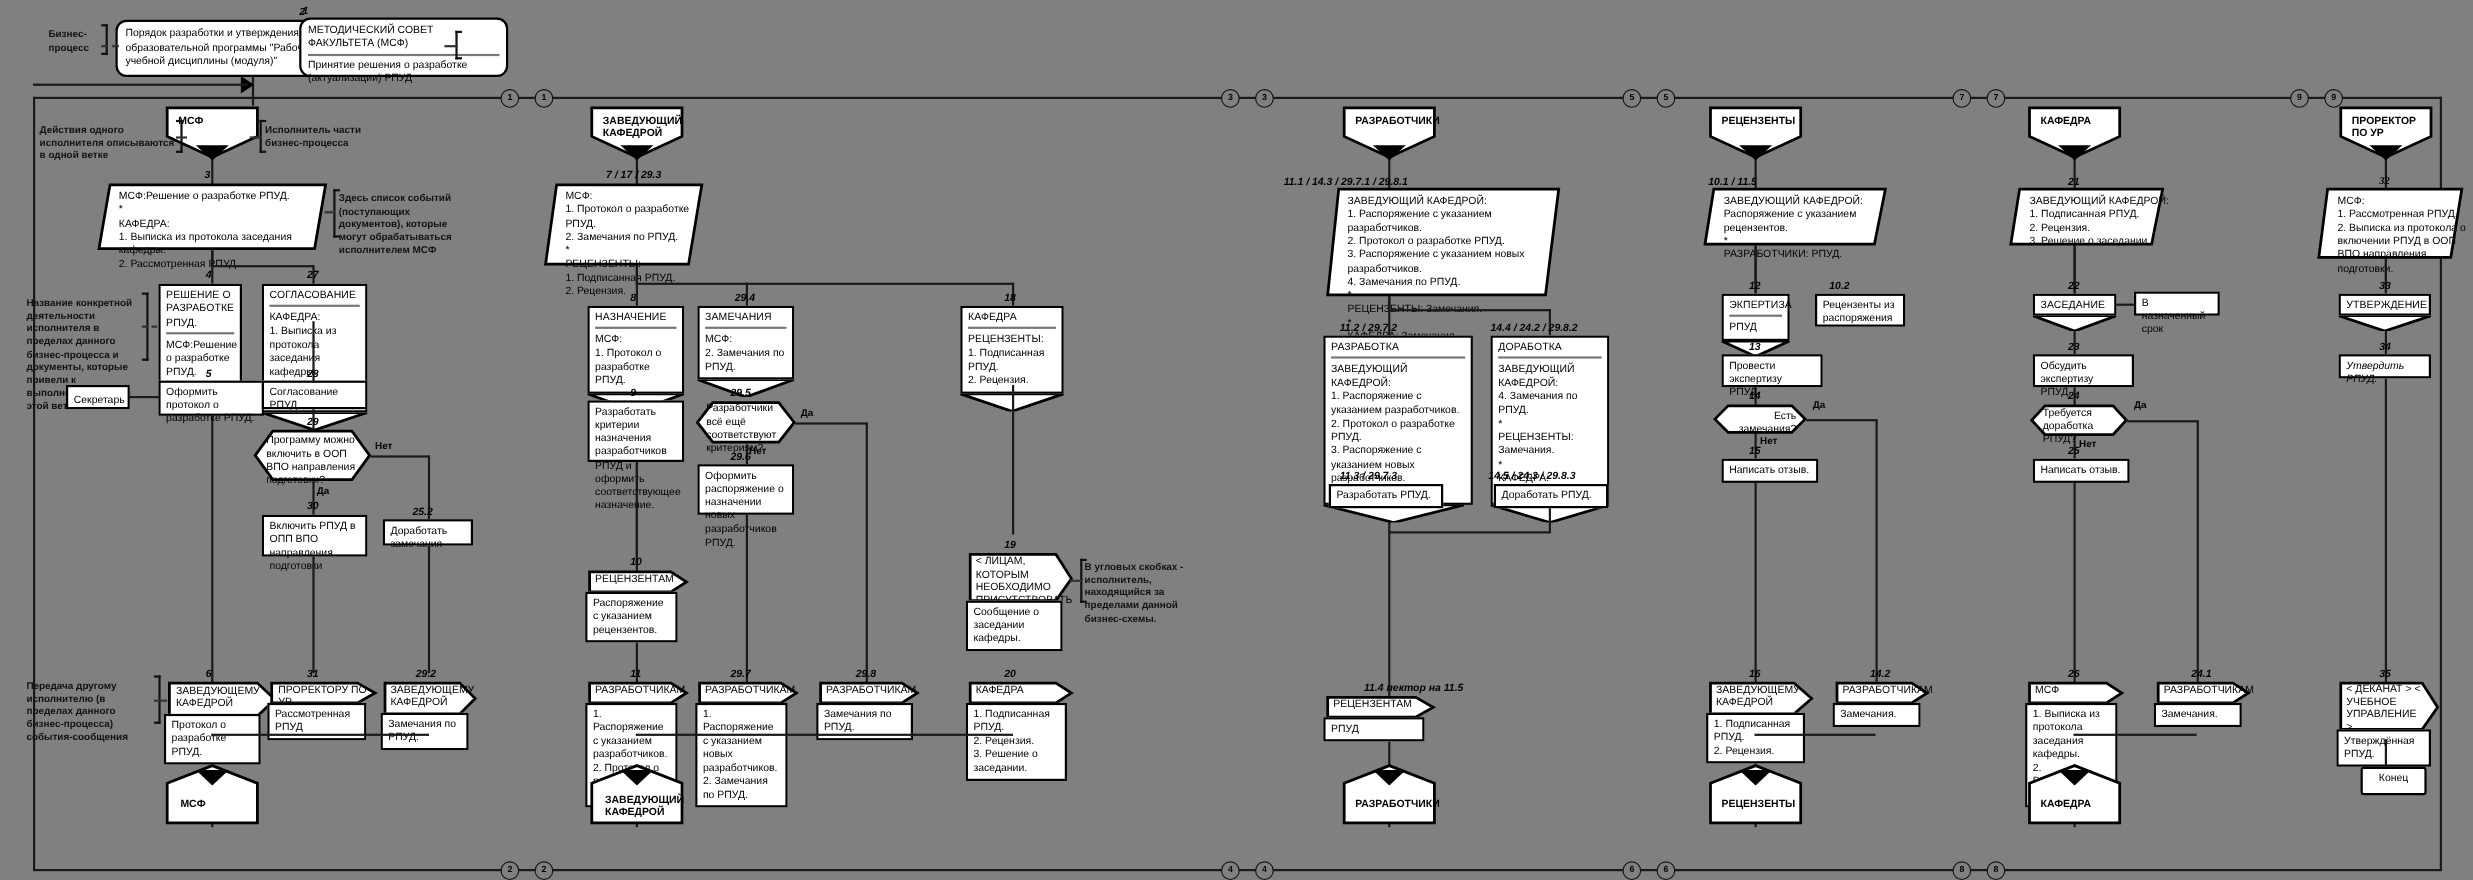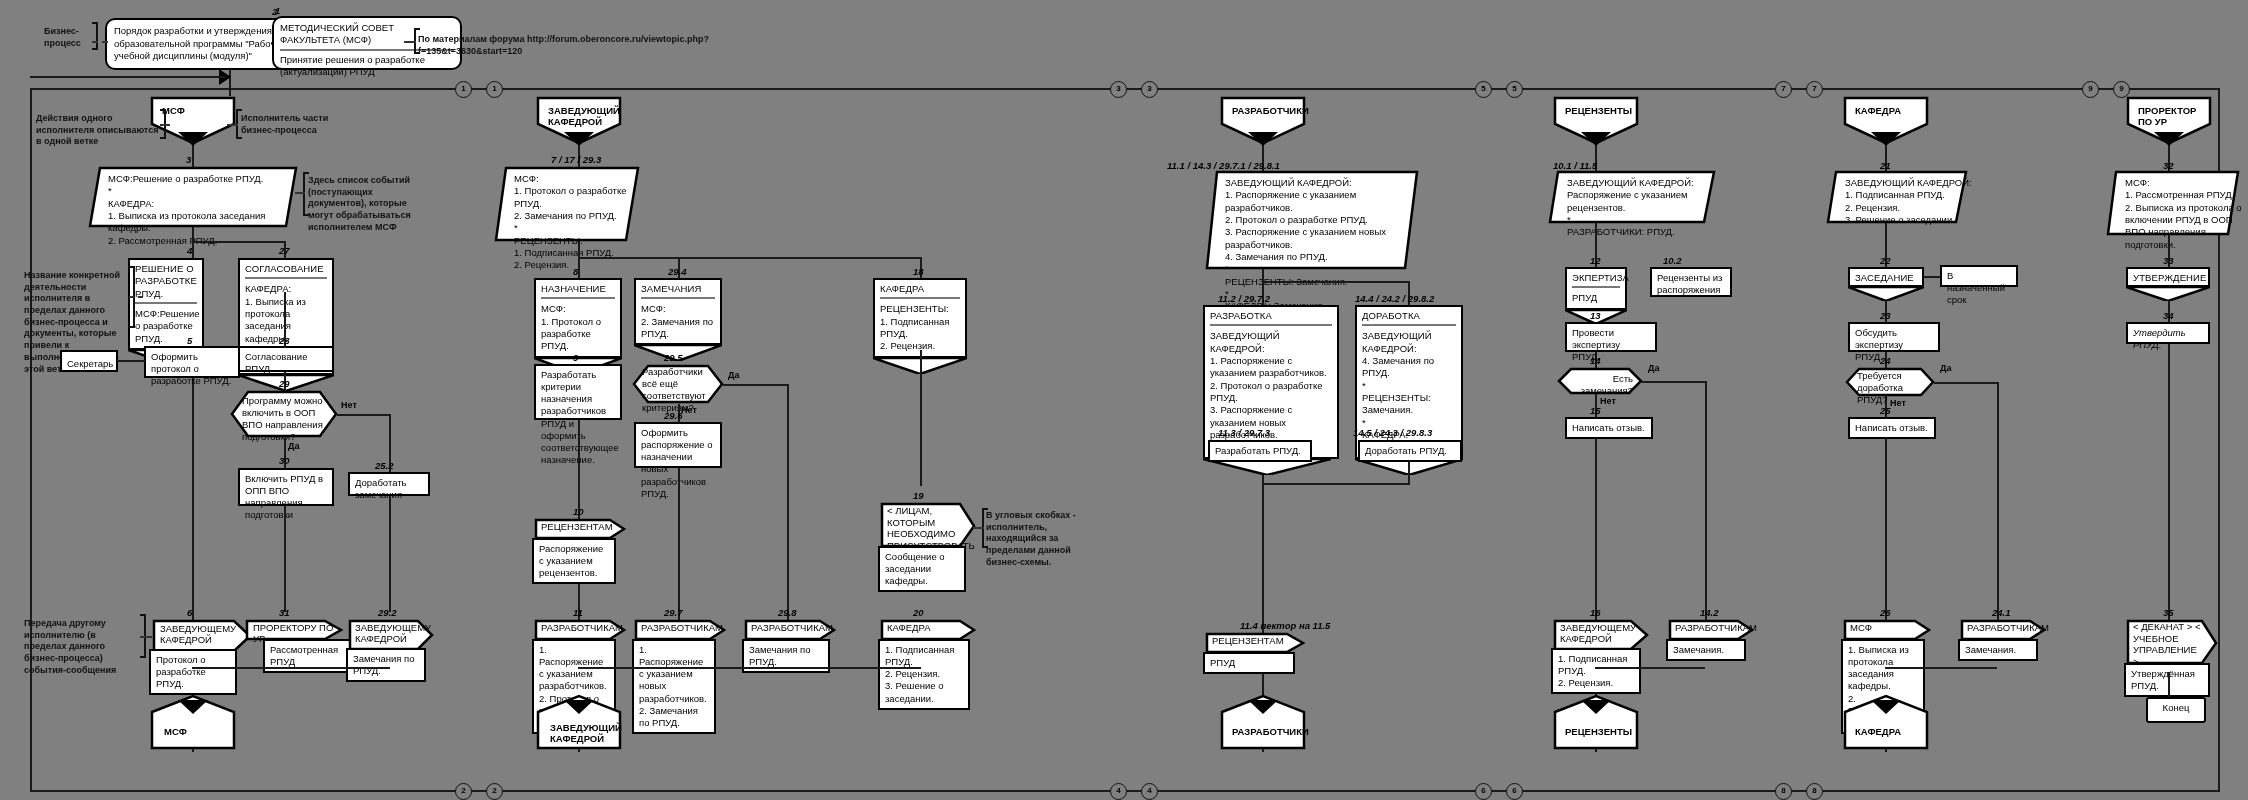--- a/index.html
+++ b/index.html
@@ -73,21 +73,20 @@
     <hr style="border:0;border-top:2px solid #777;margin:3px 0 3px 0;">
     <div style="font-size:9.5px;line-height:1.25;">Принятие решения о разработке (актуализации) РПУД</div>
   </div>
 
   <div class="cmt" style="left:44px;top:26px;width:55px;">Бизнес-процесс</div>
   <div class="brk" style="left:92px;top:22px;height:28px;"></div>
   <div class="dash" style="left:92px;top:41px;width:16px;"></div>
 
   <div class="brkL" style="left:414px;top:28px;height:26px;"></div>
   <div class="dash" style="left:404px;top:41px;width:12px;"></div>
-  <div class="cmt" style="left:418px;top:34px;width:350px;font-weight:bold;">По материалам форума http://forum.oberoncore.ru/viewtopic.php?f=135&amp;t=3630&amp;start=120</div>
 
   <div class="ln lnv" style="left:229px;top:70px;height:26px;"></div>
   <svg class="shape" style="left:219px;top:69px;width:24px;height:16px;">
     <polygon points="0,0 12,8 0,16" fill="#000"></polygon>
   </svg>
   <div class="ln lnh" style="left:30px;top:76px;width:195px;"></div>
 
   <div class="circ" style="left:455px;top:81px;">1</div>
   <div class="circ" style="left:486px;top:81px;">1</div>
   <div class="circ" style="left:1110px;top:81px;">3</div>
@@ -138,21 +137,21 @@
   </div>
   <div class="brkL" style="left:303px;top:172px;height:44px;"></div>
   <div class="dash" style="left:295px;top:192px;width:10px;"></div>
   <div class="cmt" style="left:308px;top:175px;width:115px;">Здесь список событий (поступающих документов), которые могут обрабатываться исполнителем МСФ</div>
 
   <div class="ln lnv" style="left:192px;top:228px;height:14px;"></div>
   <div class="ln lnh" style="left:192px;top:241px;width:93px;"></div>
   <div class="ln lnv" style="left:284px;top:241px;height:19px;"></div>
 
   <div class="num" style="left:187px;top:245px;">4</div>
-  <div class="evt" style="left:128px;top:258px;width:76px;">
+  <div class="evt" style="left:144px;top:258px;width:76px;">
     <div class="body">
       <div class="ttl">РЕШЕНИЕ О РАЗРАБОТКЕ РПУД.</div>
       <hr>
       <div style="white-space:pre-line;">МСФ:Решение о разработке РПУД.</div>
     </div>
     <div class="notch">
         <svg width="96" height="16">
           <polygon points="0,0 96,0 48,16" fill="#fff" stroke="#000" stroke-width="2.5"></polygon>
         </svg>
       </div>
@@ -222,21 +221,21 @@
     <div style="position:absolute;left:8px;top:4px;width:76px;font-size:9.5px;line-height:1.2;">ЗАВЕДУЮЩЕМУ КАФЕДРОЙ</div>
     <div class="box2" style="position:absolute;left:-3px;top:30px;width:88px;white-space:pre-line;">Протокол о разработке РПУД.</div>
   </div>
 
   <div class="num" style="left:279px;top:607px;">31</div>
   <div class="msg" style="left:245px;top:619px;width:98px;">
     <svg class="shape" width="98" height="20">
         <polygon points="2,2 80,2 96,11 80,20 2,20" fill="#fff" stroke="#000" stroke-width="2.5"></polygon>
       </svg>
     <div style="position:absolute;left:8px;top:3px;font-size:9.5px;line-height:1.2;">ПРОРЕКТОРУ ПО УР</div>
-    <div class="box2" style="position:absolute;left:-2px;top:20px;width:90px;margin-left:20px;">Рассмотренная РПУД</div>
+    <div class="box2" style="position:absolute;left:-2px;top:20px;width:90px;">Рассмотренная РПУД</div>
   </div>
 
   <div class="num" style="left:378px;top:607px;">29.2</div>
   <div class="msg" style="left:348px;top:619px;width:86px;">
     <svg class="shape" width="86" height="32">
         <polygon points="2,2 70,2 84,16 70,30 2,30" fill="#fff" stroke="#000" stroke-width="2.5"></polygon>
       </svg>
     <div style="position:absolute;left:7px;top:3px;width:66px;font-size:9.5px;line-height:1.2;">ЗАВЕДУЮЩЕМУ КАФЕДРОЙ</div>
     <div class="box2" style="position:absolute;left:-2px;top:29px;width:80px;white-space:pre-line;">Замечания по РПУД.</div>
   </div>
@@ -685,21 +684,21 @@
   <div class="ln lnv" style="left:2168px;top:132px;height:540px;"></div>
 
   <div class="perf" style="left:2126px;top:96px;width:86px;height:50px;">
     <svg class="shape" width="86" height="50">
       <polygon points="2,2 84,2 84,28 43,47 2,28" fill="#fff" stroke="#000" stroke-width="2.5"></polygon>
       <polygon points="28,36 58,36 43,50" fill="#000"></polygon>
     </svg>
     <div class="lbl" style="left:6px;top:5px;width:74px;white-space:normal;line-height:1.2;">ПРОРЕКТОР ПО УР</div>
   </div>
 
-  <div class="num" style="left:2163px;top:160px;">32</div>
+  <div class="num" style="left:2163px;top:160px;font-family:Liberation Serif, serif;">32</div>
   <div class="para" style="left:2106px;top:170px;width:134px;height:66px;">
     <svg class="shape" width="134" height="66">
         <polygon points="10,2 132,2 122,64 2,64" fill="#fff" stroke="#000" stroke-width="2.5"></polygon>
       </svg>
     <div class="inner" style="position:absolute;left:9px;top:3px;width:118px;white-space:pre-line;">МСФ:
 1. Рассмотренная РПУД.
 2. Выписка из протокола о включении РПУД в ООП ВПО направления подготовки.</div>
   </div>
 
   <div class="ln lnv" style="left:2168px;top:236px;height:30px;"></div>

